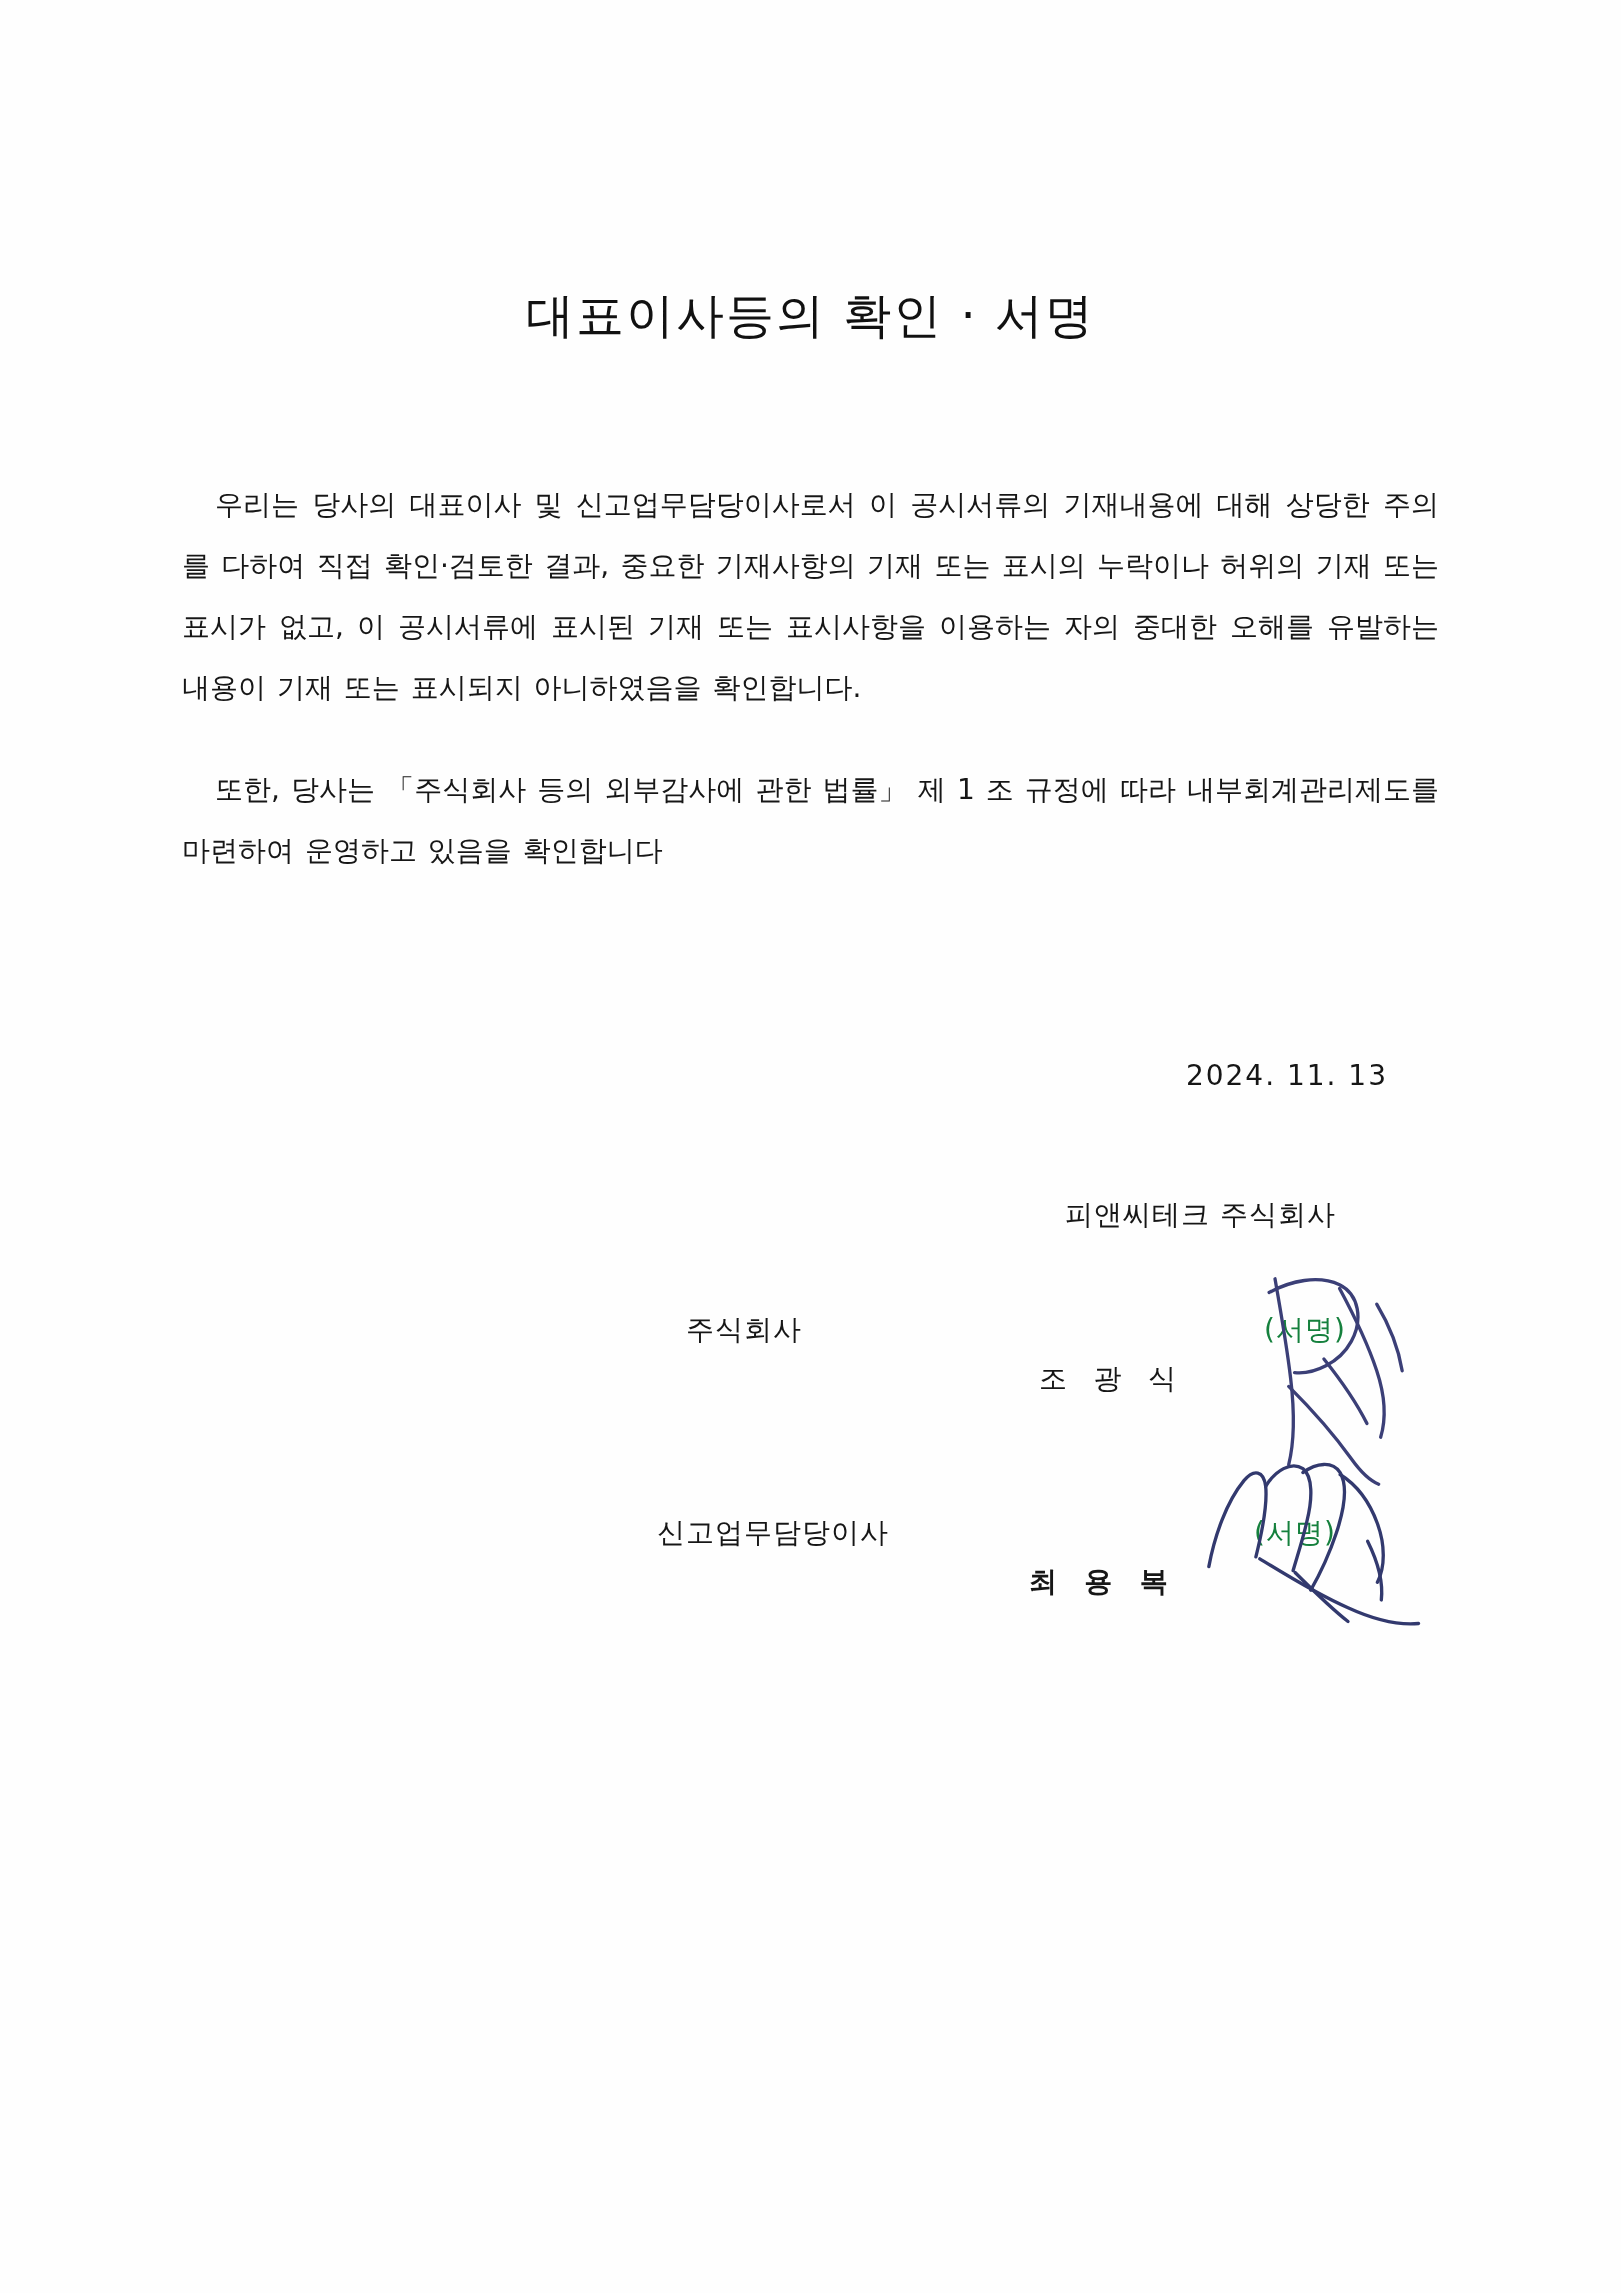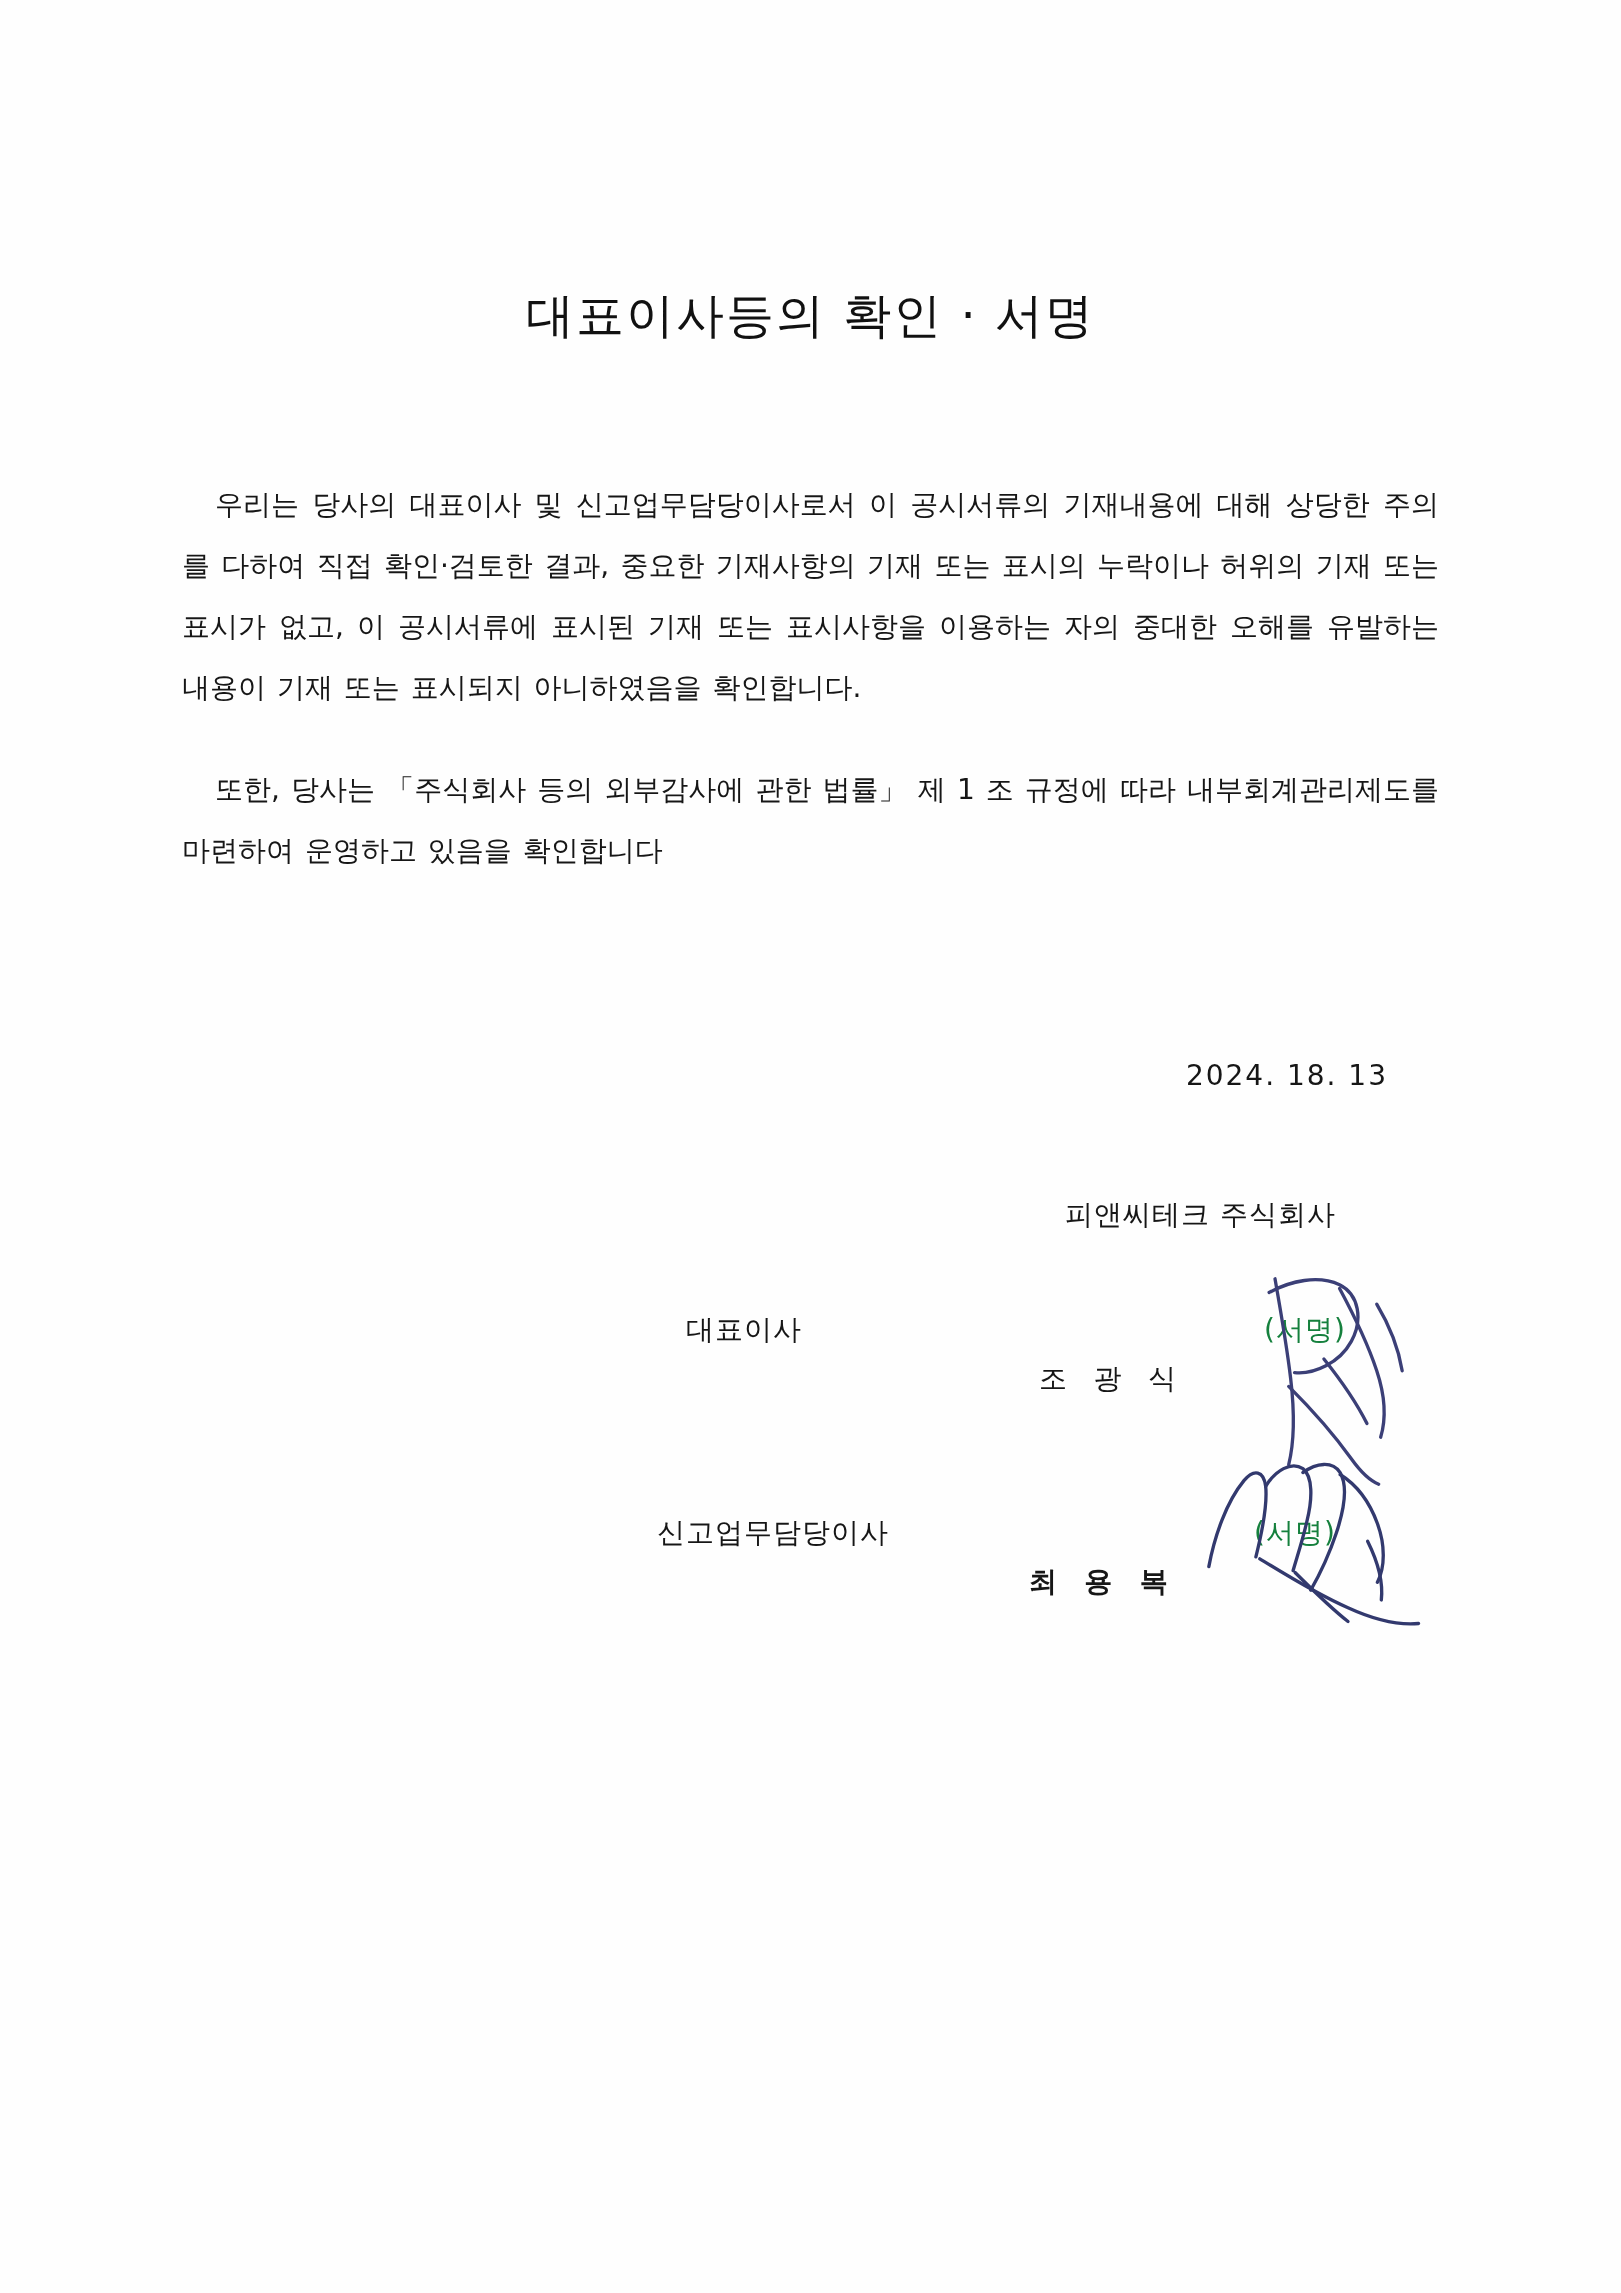--- a/index.html
+++ b/index.html
@@ -155,26 +155,26 @@
 
 <div class="page">
 
   <div class="doc-title">대표이사등의 확인 · 서명</div>
 
   <div class="body-block">
     <p class="para"><span class="indent"></span><span>우리는 당사의 대표이사 및 신고업무담당이사로서 이 공시서류의 기재내용에 대해 상당한 주의를 다하여 직접 확인·검토한 결과, 중요한 기재사항의 기재 또는 표시의 누락이나 허위의 기재 또는 표시가 없고, 이 공시서류에 표시된 기재 또는 표시사항을 이용하는 자의 중대한 오해를 유발하는 내용이 기재 또는 표시되지 아니하였음을 확인합니다.</span></p>
     <p class="para"><span class="indent"></span><span>또한, 당사는 「주식회사 등의 외부감사에 관한 법률」 제 1 조 규정에 따라 내부회계관리제도를 마련하여 운영하고 있음을 확인합니다</span></p>
   </div>
 
-  <div class="date-line">2024. 18. 13</div>
+  <div class="date-line">2024. 11. 13</div>
 
   <div class="company-line">피앤씨테크 주식회사</div>
 
   <div class="sig-row row1">
-    <span class="sig-title">대표이사</span>
+    <span class="sig-title">주식회사</span>
     <span class="sig-name">조 광 식</span>
     <span class="sig-mark">(서명)</span>
   </div>
 
   <div class="sig-row row2">
     <span class="sig-title">신고업무담당이사</span>
     <span class="sig-name">최 용 복</span>
     <span class="sig-mark">(서명)</span>
   </div>
 

